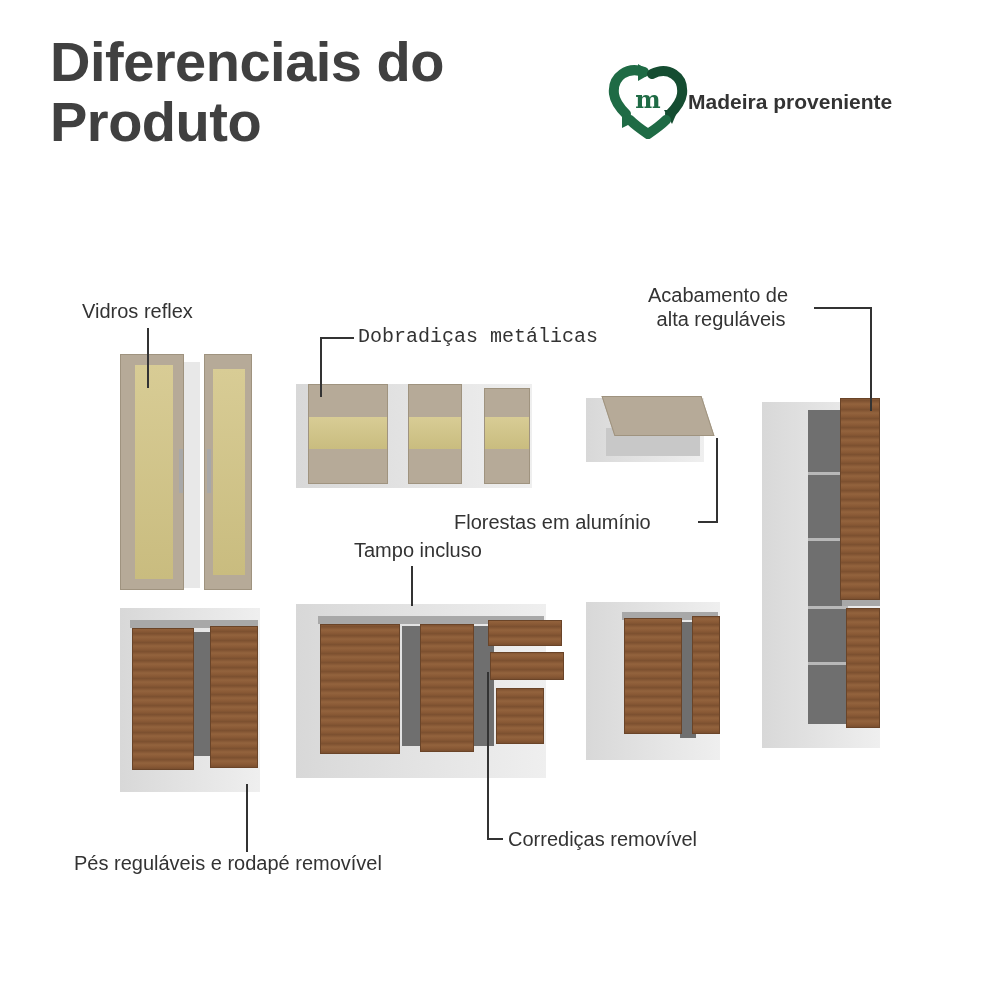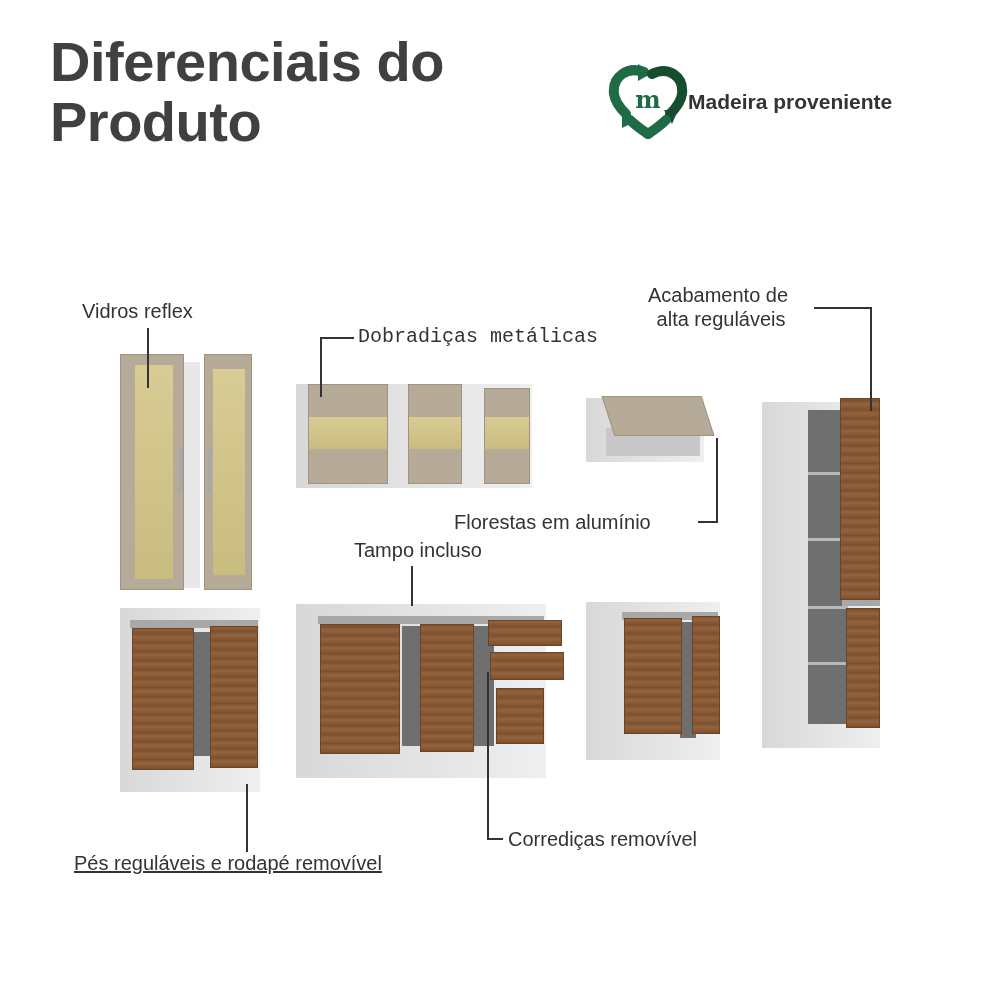--- a/index.html
+++ b/index.html
@@ -127,18 +127,18 @@
 <div class="line" style="left:814px;top:307px;width:58px;height:2px;"></div>
 <div class="line" style="left:870px;top:307px;width:2px;height:104px;"></div>
 
 <div class="label" style="left:454px;top:510px;">Florestas em alumínio</div>
 <div class="line" style="left:698px;top:521px;width:20px;height:2px;"></div>
 <div class="line" style="left:716px;top:438px;width:2px;height:85px;"></div>
 
 <div class="label" style="left:338px;top:538px;margin-left:16px;">Tampo incluso</div>
 <div class="line" style="left:411px;top:566px;width:2px;height:40px;"></div>
 
-<div class="label" style="left:74px;top:851px;text-decoration:underline;">Pés reguláveis e rodapé removível</div>
+<div class="label" style="left:74px;top:851px;">Pés reguláveis e rodapé removível</div>
 <div class="line" style="left:246px;top:784px;width:2px;height:68px;"></div>
 
 <div class="label" style="left:508px;top:827px;">Corrediças removível</div>
 <div class="line" style="left:487px;top:672px;width:2px;height:168px;"></div>
 <div class="line" style="left:487px;top:838px;width:16px;height:2px;"></div>
 
 </body></html>

